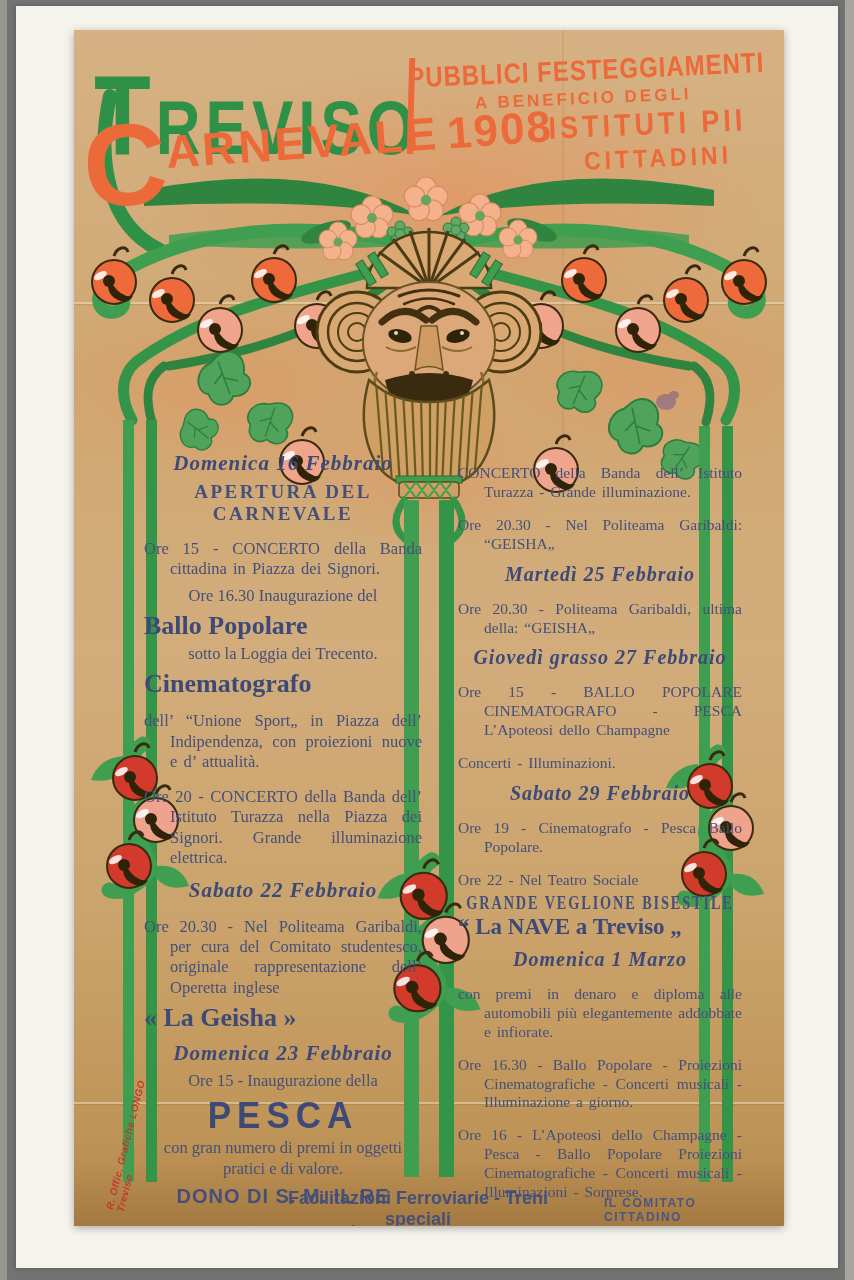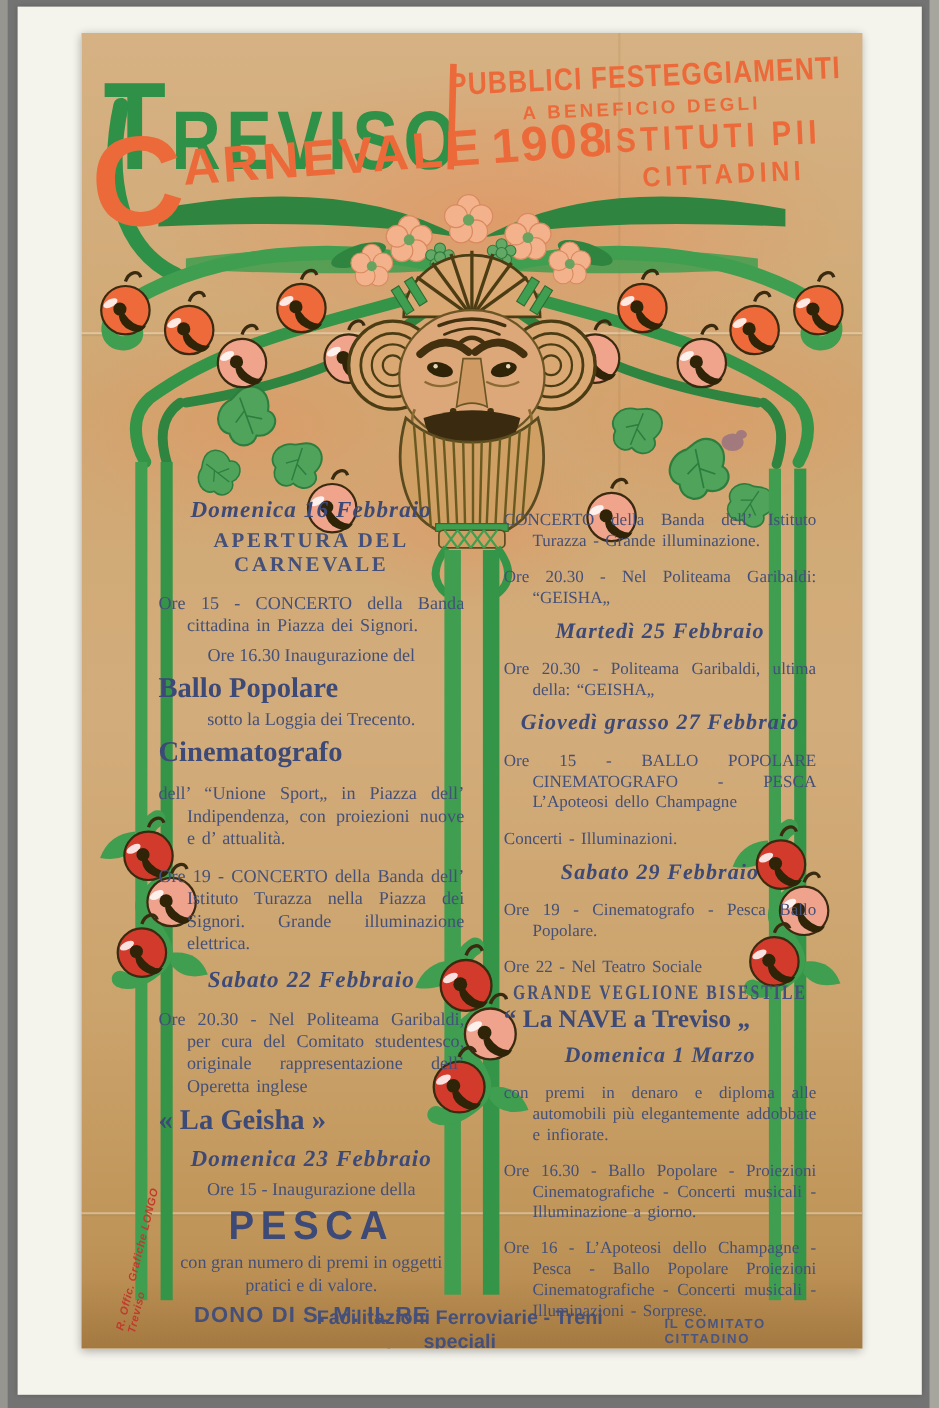--- a/index.html
+++ b/index.html
@@ -287,21 +287,21 @@
 
     <div class="txt col col-left" id="col-left">
         <div class="blk date">Domenica 16 Febbraio</div>
         <div class="blk caps">APERTURA DEL CARNEVALE</div>
         <div class="blk body">Ore 15 - CONCERTO della Banda cittadina in Piazza dei Signori.</div>
         <div class="blk body-c">Ore 16.30 Inaugurazione del</div>
         <div class="blk big">Ballo Popolare</div>
         <div class="blk body-c">sotto la Loggia dei Trecento.</div>
         <div class="blk big">Cinematografo</div>
         <div class="blk body">dell’ “Unione Sport„ in Piazza dell’ Indipendenza, con proiezioni nuove e d’ attualità.</div>
-        <div class="blk body">Ore 19 - CONCERTO della Banda dell’ Istituto Turazza nella Piazza dei Signori. Grande illuminazione elettrica.</div>
+        <div class="blk body">Ore 20 - CONCERTO della Banda dell’ Istituto Turazza nella Piazza dei Signori. Grande illuminazione elettrica.</div>
         <div class="blk date">Sabato 22 Febbraio</div>
         <div class="blk body">Ore 20.30 - Nel Politeama Garibaldi, per cura del Comitato studentesco, originale rappresentazione dell’ Operetta inglese</div>
         <div class="blk big">« La Geisha »</div>
         <div class="blk date">Domenica 23 Febbraio</div>
         <div class="blk body-c">Ore 15 - Inaugurazione della</div>
         <div class="blk huge">PESCA</div>
         <div class="blk body-c">con gran numero di premi in oggetti pratici e di valore.</div>
         <div class="blk boldsans">DONO DI S. M. IL RE</div>
         <div class="blk body">BALLO POPOLARE sotto la Loggia dei Trecento - CINEMATOGRAFO - CONCERTO della Banda Cittadina.</div>
       </div>

